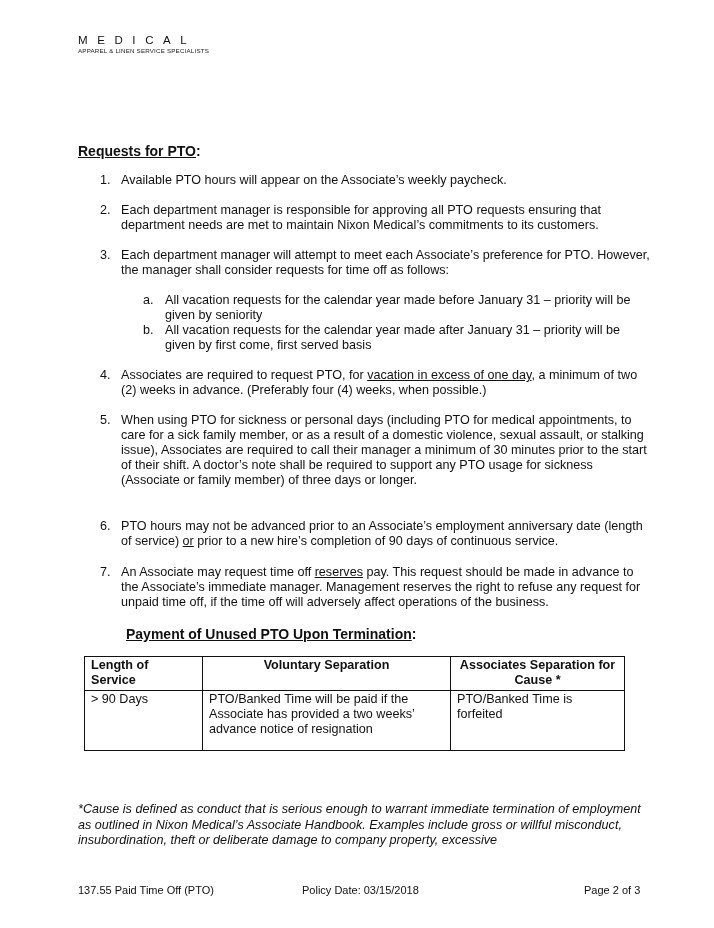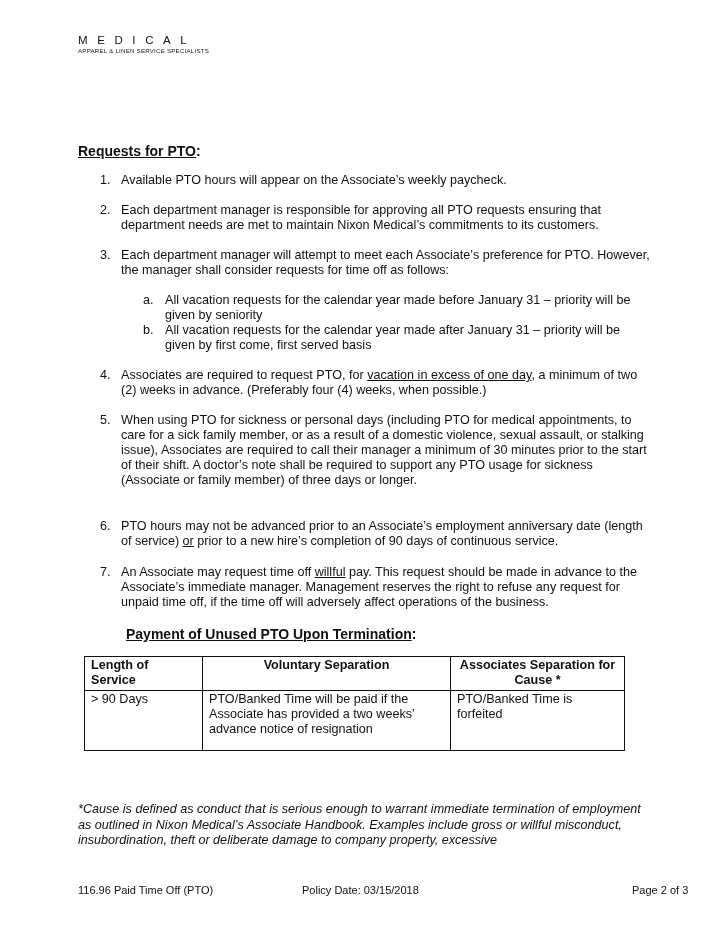--- a/index.html
+++ b/index.html
@@ -79,21 +79,21 @@
   <div class="txt">When using PTO for sickness or personal days (including PTO for medical appointments, to care for a sick family member, or as a result of a domestic violence, sexual assault, or stalking issue), Associates are required to call their manager a minimum of 30 minutes prior to the start of their shift.  A doctor’s note shall be required to support any PTO usage for sickness (Associate or family member) of three days or longer.</div>
 </div>
 
 <div class="item" style="top:519px;">
   <span class="num">6.</span>
   <div class="txt"><span>PTO hours may not be advanced prior to an Associate’s employment anniversary date (length of service) </span><span class="u">or</span><span> prior to a new hire’s completion of 90 days of continuous service.</span></div>
 </div>
 
 <div class="item" style="top:565px;">
   <span class="num">7.</span>
-  <div class="txt"><span>An Associate may request time off </span><span class="u">willful</span><span> pay. This request should be made in advance to the Associate’s immediate manager. Management reserves the right to refuse any request for unpaid time off, if the time off will adversely affect operations of the business.</span></div>
+  <div class="txt"><span>An Associate may request time off </span><span class="u">reserves</span><span> pay. This request should be made in advance to the Associate’s immediate manager. Management reserves the right to refuse any request for unpaid time off, if the time off will adversely affect operations of the business.</span></div>
 </div>
 
 <div class="section-title" style="top:626px;padding-left:48px;">
   <span class="u">Payment of Unused PTO Upon Termination</span><span>:</span>
 </div>
 
 <table class="pto">
   <tbody>
       <tr class="row-h">
     <th class="col1">Length of Service</th>
@@ -103,15 +103,15 @@
   <tr class="row-2">
     <td>&gt; 90 Days</td>
     <td>PTO/Banked Time will be paid if the Associate has provided a two weeks’ advance notice of resignation</td>
     <td>PTO/Banked Time is forfeited</td>
   </tr>
 </tbody>
   </table>
 
 <div class="footnote">*Cause is defined as conduct that is serious enough to warrant immediate termination of employment as outlined in Nixon Medical’s Associate Handbook.  Examples include gross or willful misconduct, insubordination, theft or deliberate damage to company property, excessive</div>
 
-<div class="footer" style="left:78px;">116.96 Paid Time Off (PTO)</div>
+<div class="footer" style="left:78px;">137.55 Paid Time Off (PTO)</div>
 <div class="footer" style="left:302px;">Policy Date: 03/15/2018</div>
-<div class="footer" style="left:584px;margin-left:48px;">Page 2 of 3</div>
+<div class="footer" style="left:584px;">Page 2 of 3</div>
 
 </body></html>

